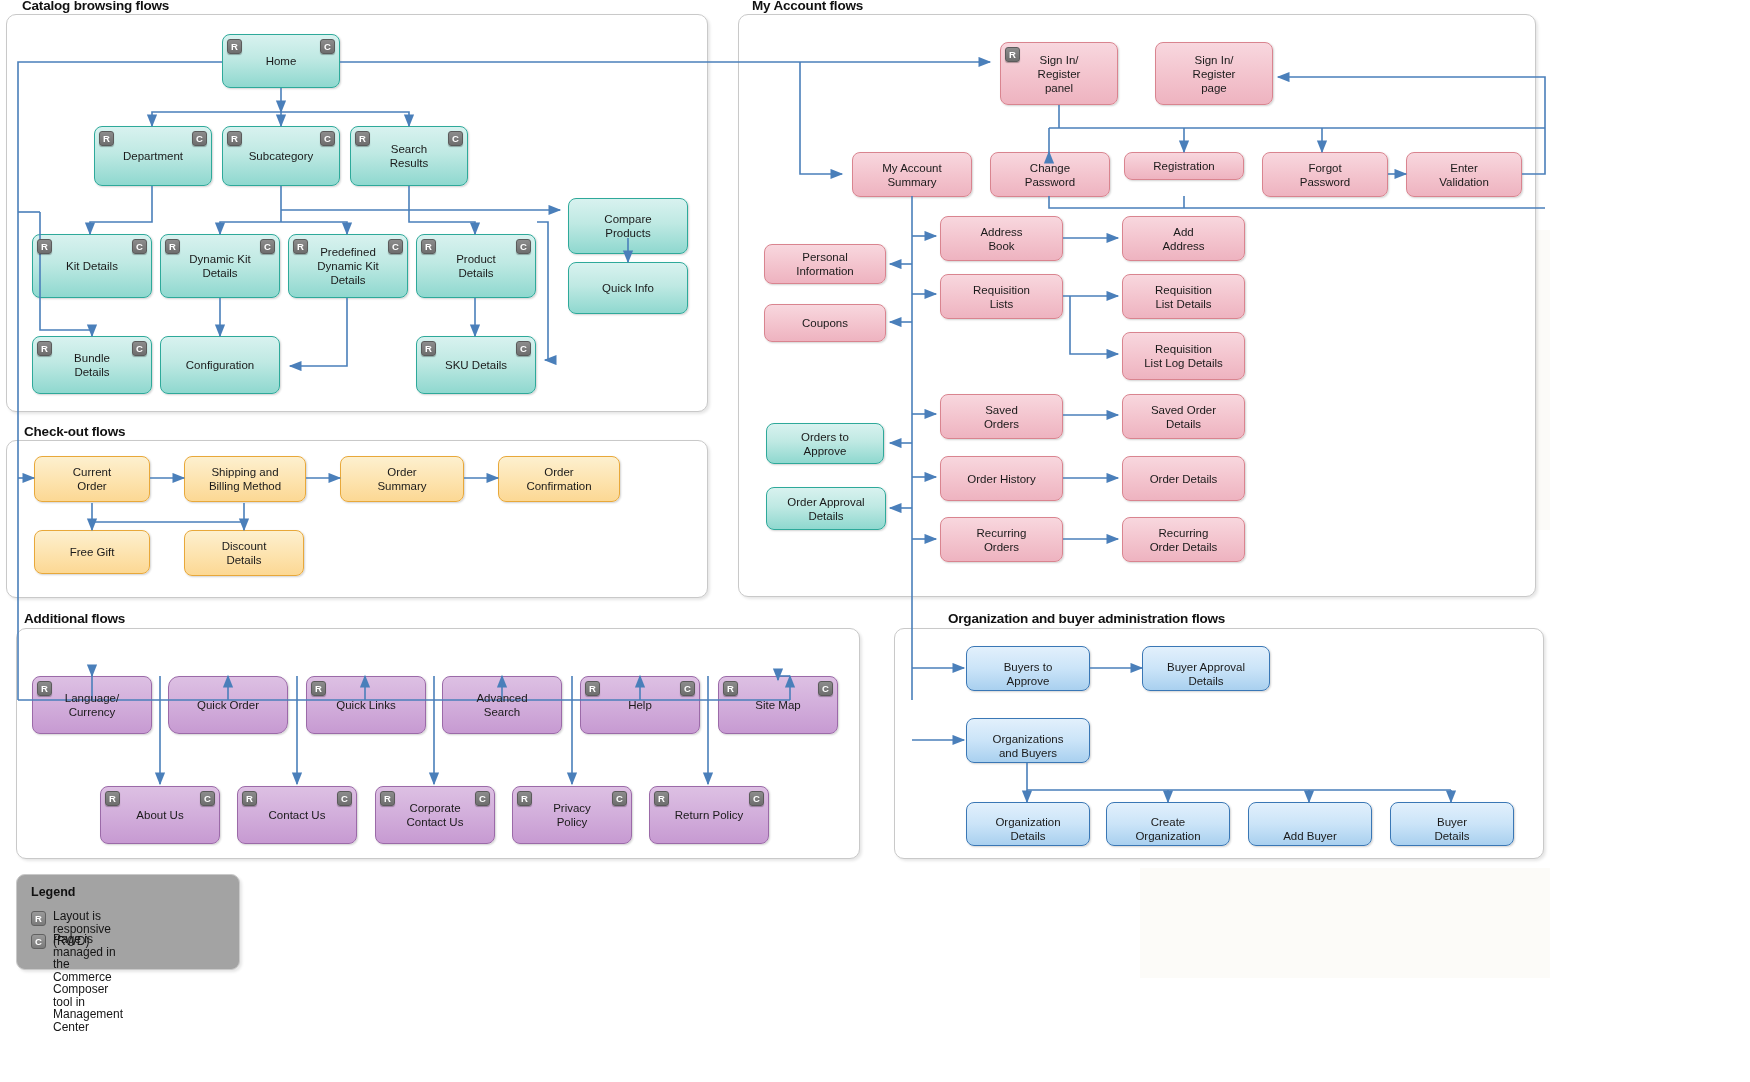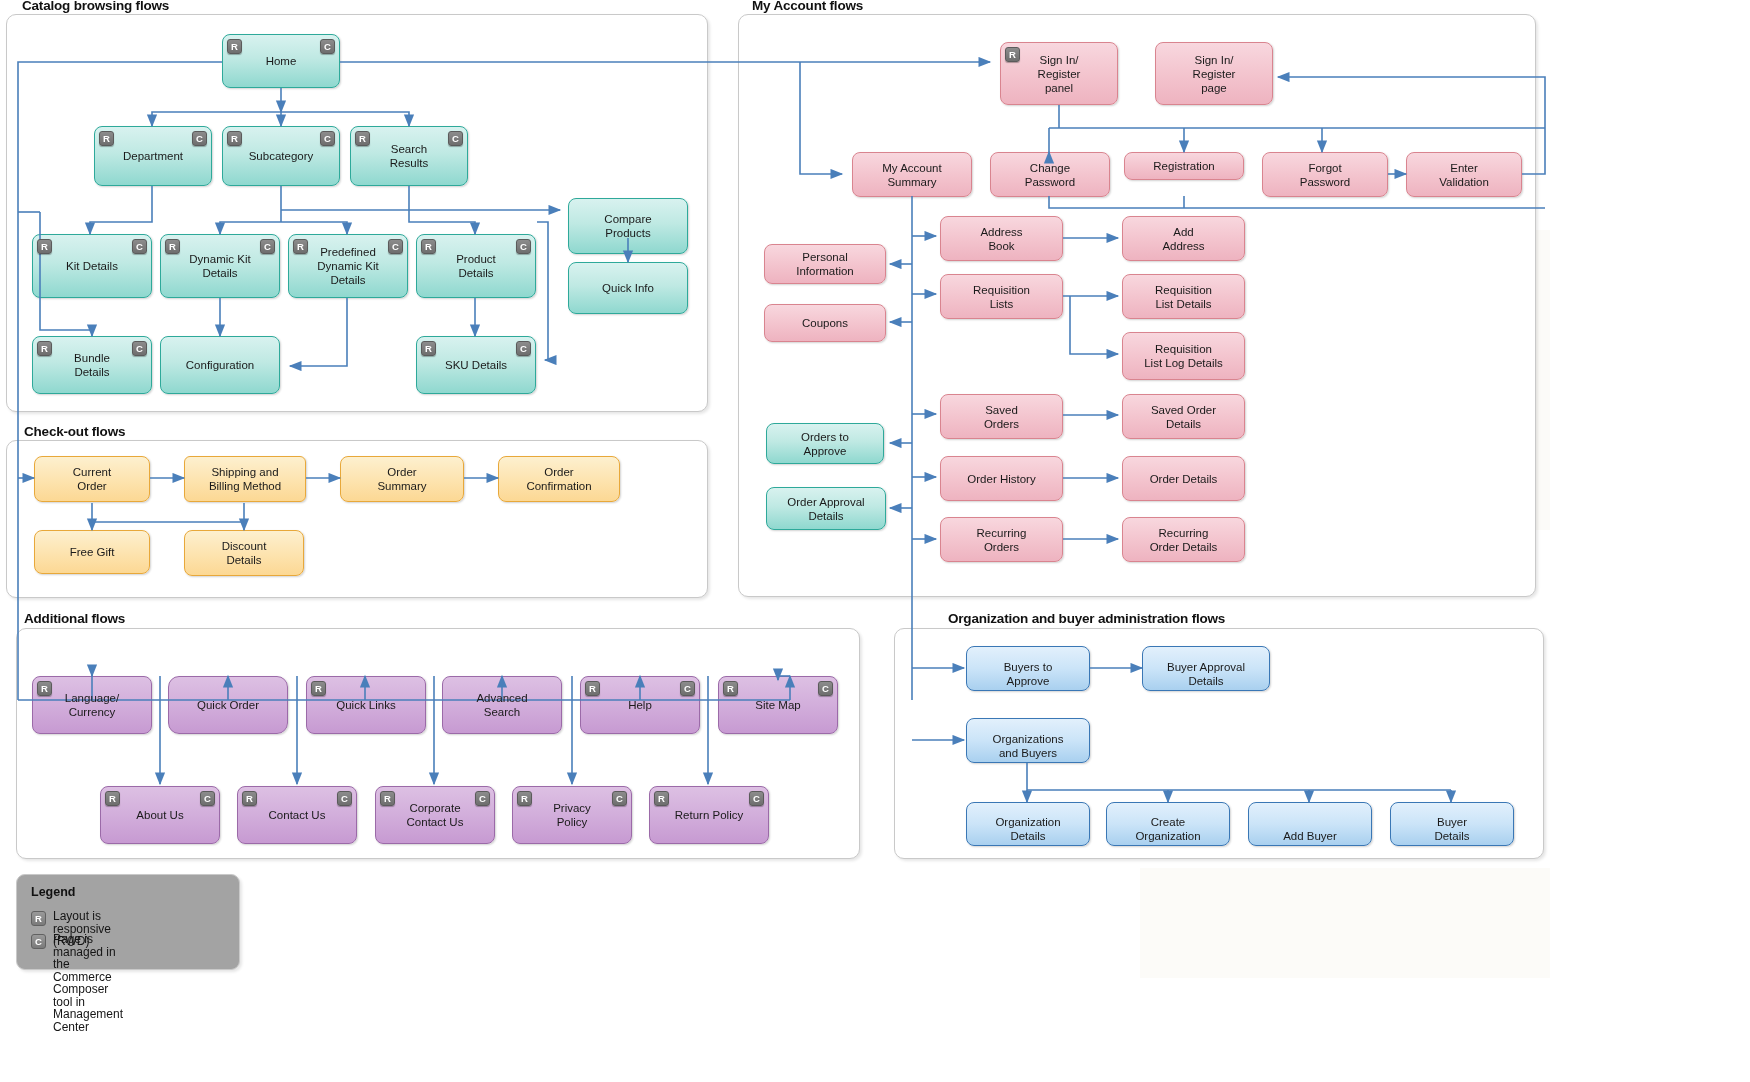--- a/index.html
+++ b/index.html
@@ -329,21 +329,21 @@
   <div class="node n-teal" style="left:416px;top:336px;width:120px;height:58px;">
     <span class="badge r">R</span>
     <span class="badge c">C</span>
     <span class="lbl">SKU Details</span>
   </div>
 
   <div class="node n-orange" style="left:34px;top:456px;width:116px;height:46px;">
     <span class="lbl">Current
 Order</span>
   </div>
-  <div class="node n-orange" style="left:184px;top:456px;width:122px;height:46px;border-radius:6px;">
+  <div class="node n-orange" style="left:184px;top:456px;width:122px;height:46px;">
     <span class="lbl">Shipping and
 Billing Method</span>
   </div>
   <div class="node n-orange" style="left:340px;top:456px;width:124px;height:46px;">
     <span class="lbl">Order
 Summary</span>
   </div>
   <div class="node n-orange" style="left:498px;top:456px;width:122px;height:46px;">
     <span class="lbl">Order
 Confirmation</span>

